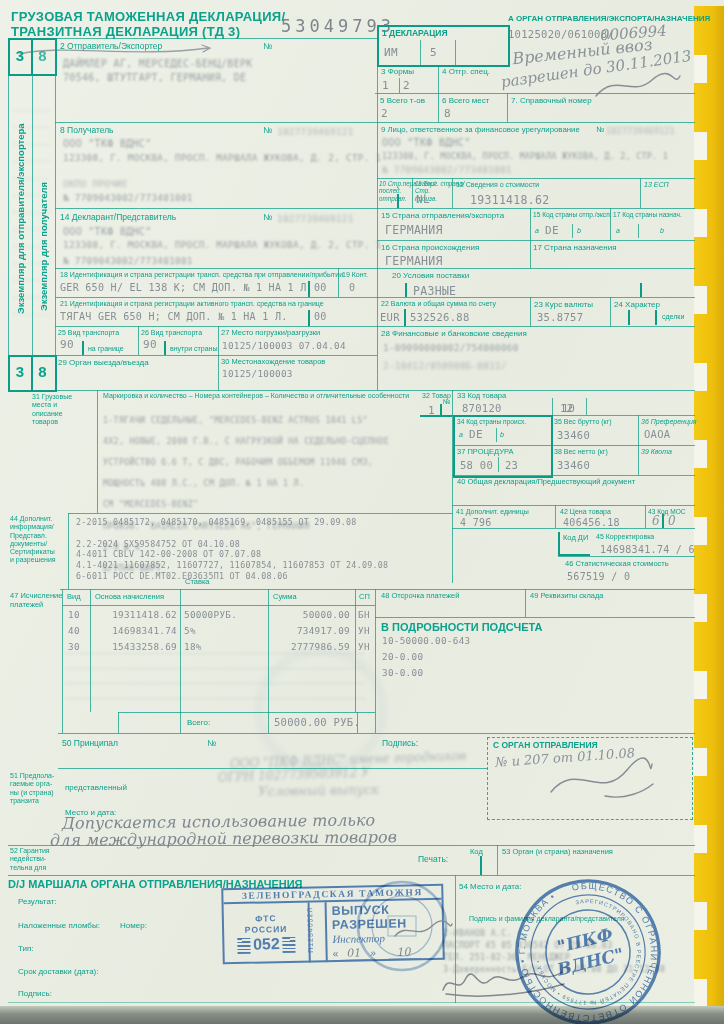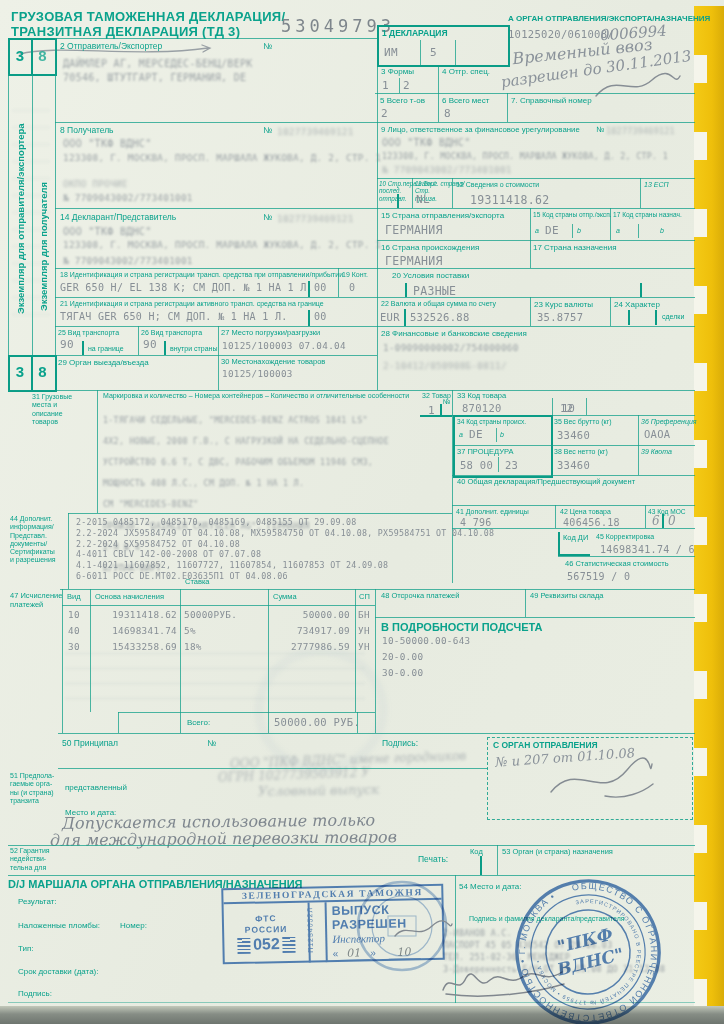--- a/index.html
+++ b/index.html
@@ -293,21 +293,21 @@
 <div class="a hl" style="left:68px;top:513px;width:384px"></div>
 <div class="a vl" style="left:68px;top:513px;height:76px"></div>
 <div class="a l l7 pre" style="left:10px;top:515px">44 Дополнит.
 информация/
 Представл.
 документы/
 Сертификаты
 и разрешения</div>
 <div class="a v v8" style="left:76px;top:517px;line-height:10.8px">
   <span>2-2015 0485172, 0485170, 0485169, 0485155 ОТ 29.09.08</span><br>
-  <span>2.2-2024 JX59584749 ОТ 04.10.08, MX59584750 ОТ 04.10.08, PX59584751 ОТ 04.10.08</span><br>
+  <br>
   <span>2.2-2024 SX59584752 ОТ 04.10.08</span><br>
   <span>4-4011 CBLV 142-00-2008 ОТ 07.07.08</span><br>
   <span>4.1-4021 11607852, 11607727, 11607854, 11607853 ОТ 24.09.08</span><br>
   <span>6-6011 РОСС DE.МТ02.Е03635П1 ОТ 04.08.06</span>
 </div>
 
 <div class="a hl" style="left:60px;top:589px;width:635px"></div>
 <div class="a l l75 pre" style="left:10px;top:592px">47 Исчисление
 платежей</div>
 <div class="a vl" style="left:62px;top:589px;height:144px"></div>

